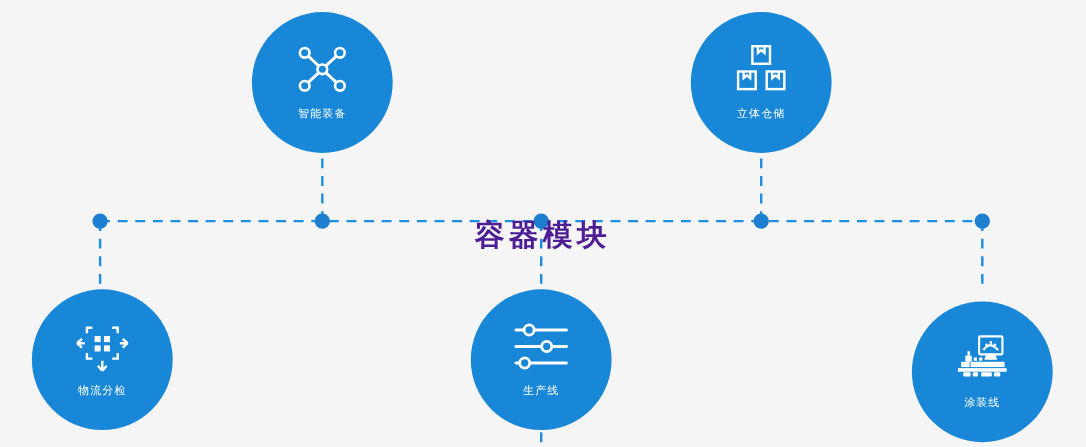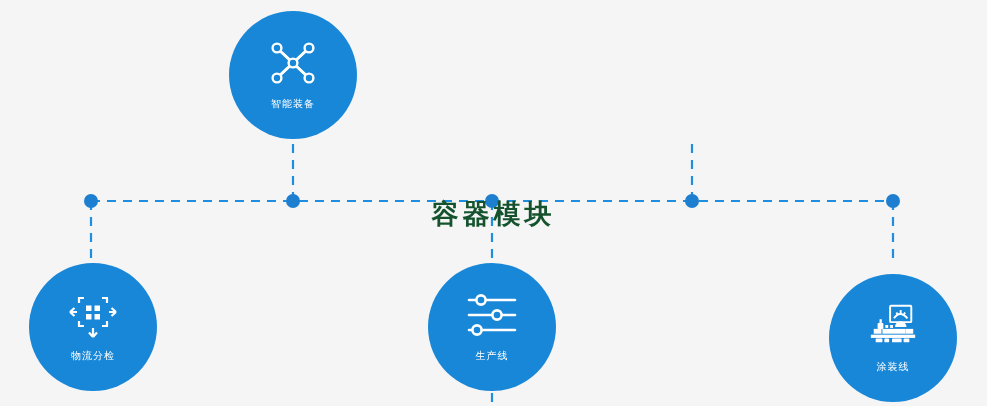--- a/index.html
+++ b/index.html
@@ -27,21 +27,21 @@
     height: 406px;
   }
   .watermark {
     position: absolute;
     left: 0;
     top: 198px;
     width: 987px;
     text-align: center;
     font-size: 27px;
     letter-spacing: 4px;
-    color: #14532d;
+    color: #4c1d95;
     font-weight: 700;
     user-select: none;
     pointer-events: none;
     line-height: 32px;
   }
   .node-circle {
     position: absolute;
     border-radius: 50%;
     background: #1887d8;
     display: flex;
@@ -107,20 +107,33 @@
         <circle cx="9" cy="9" r="4.4" fill="#1887d8"></circle>
         <circle cx="41" cy="9" r="4.4" fill="#1887d8"></circle>
         <circle cx="9" cy="39" r="4.4" fill="#1887d8"></circle>
         <circle cx="41" cy="39" r="4.4" fill="#1887d8"></circle>
         <circle cx="25" cy="24" r="4.4" fill="#1887d8"></circle>
       </svg>
     </span>
     <span class="node-label">智能装备</span>
   </div>
 
+  <div class="node-circle" style="left:628px; top:11px; width:128px; height:128px;">
+    <span class="node-icon">
+      <svg width="48" height="46" viewBox="0 0 48 46" fill="none" stroke="#ffffff" stroke-width="2.2">
+        <rect x="16" y="2" width="16" height="16"></rect>
+        <path d="M21 2 v6 l3 -2.5 l3 2.5 V2"></path>
+        <rect x="3" y="25" width="16" height="16"></rect>
+        <path d="M8 25 v6 l3 -2.5 l3 2.5 V25"></path>
+        <rect x="29" y="25" width="16" height="16"></rect>
+        <path d="M34 25 v6 l3 -2.5 l3 2.5 V25"></path>
+      </svg>
+    </span>
+    <span class="node-label">立体仓储</span>
+  </div>
 
   <div class="node-circle" style="left:428px; top:263px; width:128px; height:128px;">
     <span class="node-icon">
       <svg width="52" height="44" viewBox="0 0 52 44" fill="none" stroke="#ffffff" stroke-width="2.6">
         <line x1="3" y1="7" x2="49" y2="7" stroke-linecap="round"></line>
         <line x1="3" y1="22" x2="49" y2="22" stroke-linecap="round"></line>
         <line x1="3" y1="37" x2="49" y2="37" stroke-linecap="round"></line>
         <circle cx="15" cy="7" r="4.6" fill="#1887d8"></circle>
         <circle cx="31" cy="22" r="4.6" fill="#1887d8"></circle>
         <circle cx="11" cy="37" r="4.6" fill="#1887d8"></circle>

